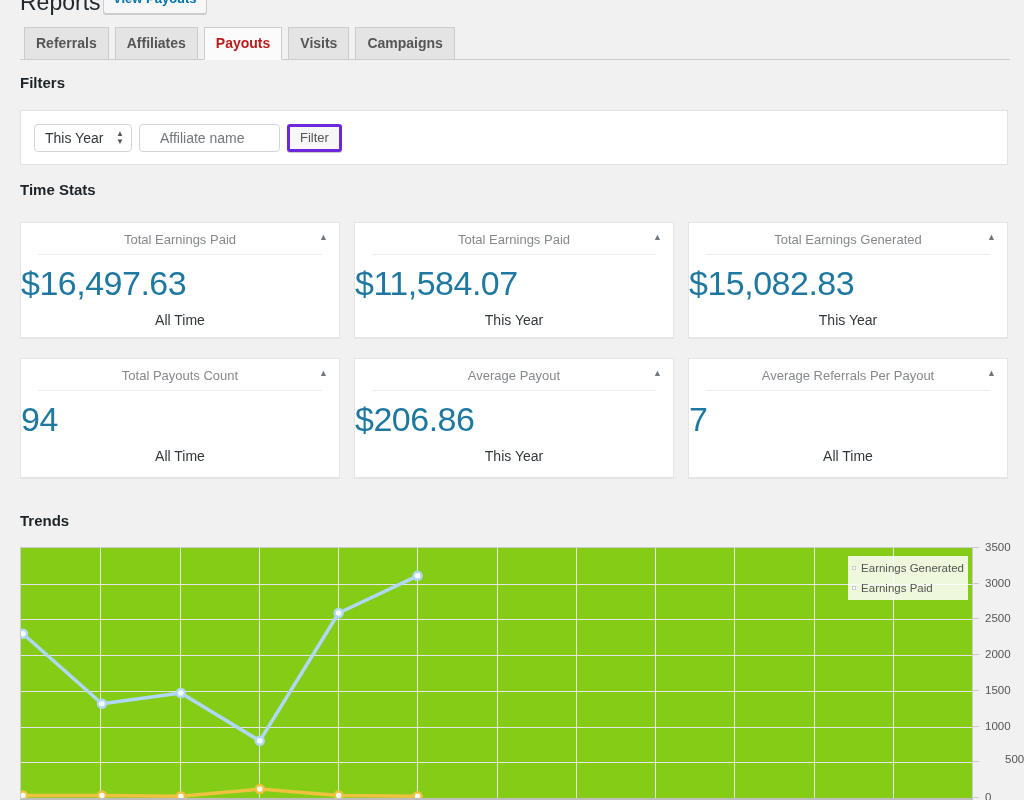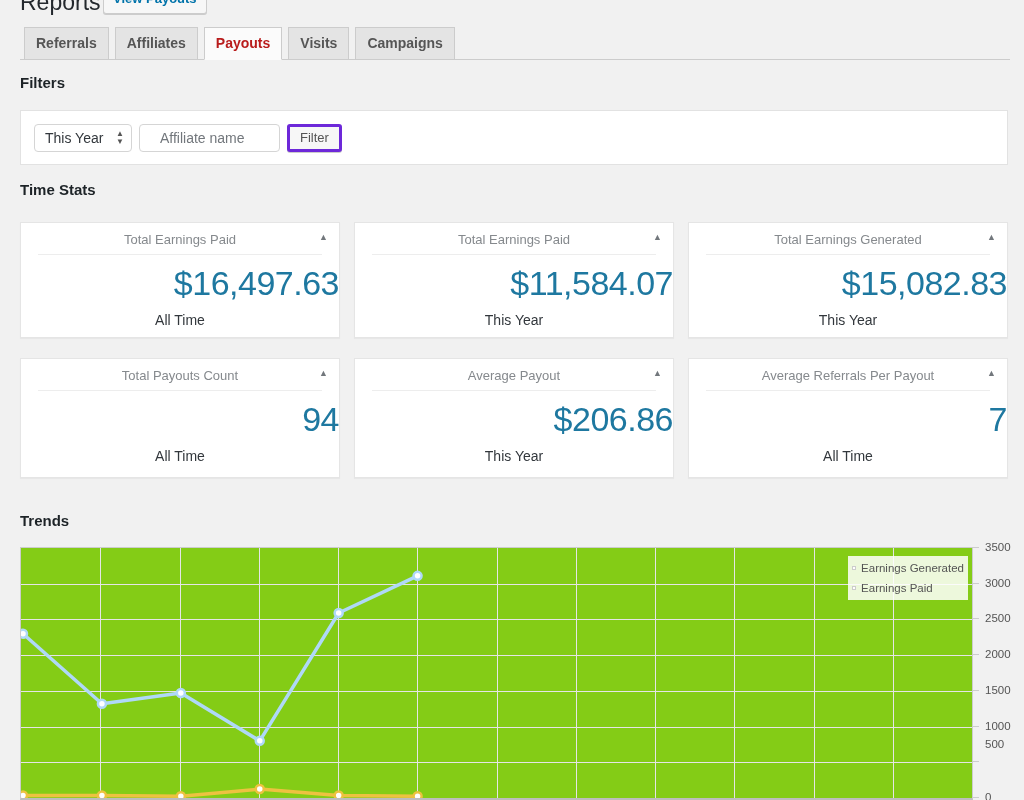--- a/index.html
+++ b/index.html
@@ -39,21 +39,21 @@
   .btn { height:28px; padding:0 10px; font-size:13px; color:#555; background:#f7f7f7; border:3px solid #6d28d9;
     border-radius:3px; box-shadow:0 1px 0 #ccc; cursor:pointer; font-family:inherit; }
 
   
   .cards { position:absolute; left:20px; top:222px; width:988px; display:grid;
     grid-template-columns:320px 320px 320px; grid-template-rows:116px 120px; column-gap:14px; row-gap:20px; }
   .card { background:#fff; border:1px solid #e5e5e5; box-shadow:0 1px 1px rgba(0,0,0,.04); position:relative; }
   .card-head { position:relative; text-align:center; padding:9px 28px 7px; font-size:13px; color:#85898d; }
   .card-toggle { position:absolute; right:11px; top:10px; font-size:9px; color:#72777c; cursor:pointer; line-height:1; }
   .card-divider { margin:0 17px; border-top:1px solid #ededed; }
-  .card-value { text-align:right; font-size:34px; font-weight:400; color:#1e78a0; padding-top:9px; letter-spacing:-0.5px; }
+  .card-value { text-align:left; font-size:34px; font-weight:400; color:#1e78a0; padding-top:9px; letter-spacing:-0.5px; }
   .card-period { text-align:center; font-size:14px; color:#32373c; padding-top:9px; }
 
   
   .plot-box { position:absolute; left:20px; top:547px; width:953px; height:253px; background:#84cc16;
     border:1px solid #ccc; border-bottom:2px solid #bdbdbd; }
   .plot-box svg { display:block; }
   .legend { position:absolute; top:8px; right:4px; background:rgba(255,255,255,0.85); padding:2px 4px; }
   .legend-row { display:flex; align-items:center; height:20px; }
   .legend-swatch { border:1px solid #ccc; padding:1px; margin-right:5px; background:#fff; }
   .legend-swatch .sw-in { width:12px; height:8px; }
@@ -192,19 +192,19 @@
       <div class="y-tick-label" style="top: 29.7143px;">3000</div>
       <div class="y-tick-mark" style="top: 35.7143px;"></div>
       <div class="y-tick-label" style="top: 65.4286px;">2500</div>
       <div class="y-tick-mark" style="top: 71.4286px;"></div>
       <div class="y-tick-label" style="top: 101.143px;">2000</div>
       <div class="y-tick-mark" style="top: 107.143px;"></div>
       <div class="y-tick-label" style="top: 136.857px;">1500</div>
       <div class="y-tick-mark" style="top: 142.857px;"></div>
       <div class="y-tick-label" style="top: 172.571px;">1000</div>
       <div class="y-tick-mark" style="top: 178.571px;"></div>
-      <div class="y-tick-label" style="top: 191px;">500</div>
+      <div class="y-tick-label" style="top: 206px; margin-left: 20px;">500</div>
       <div class="y-tick-mark" style="top: 214.286px;"></div>
       <div class="y-tick-label" style="top: 244px;">0</div>
       <div class="y-tick-mark" style="top: 250px;"></div>
     </div>
 
 </div>
 
 </body></html>

